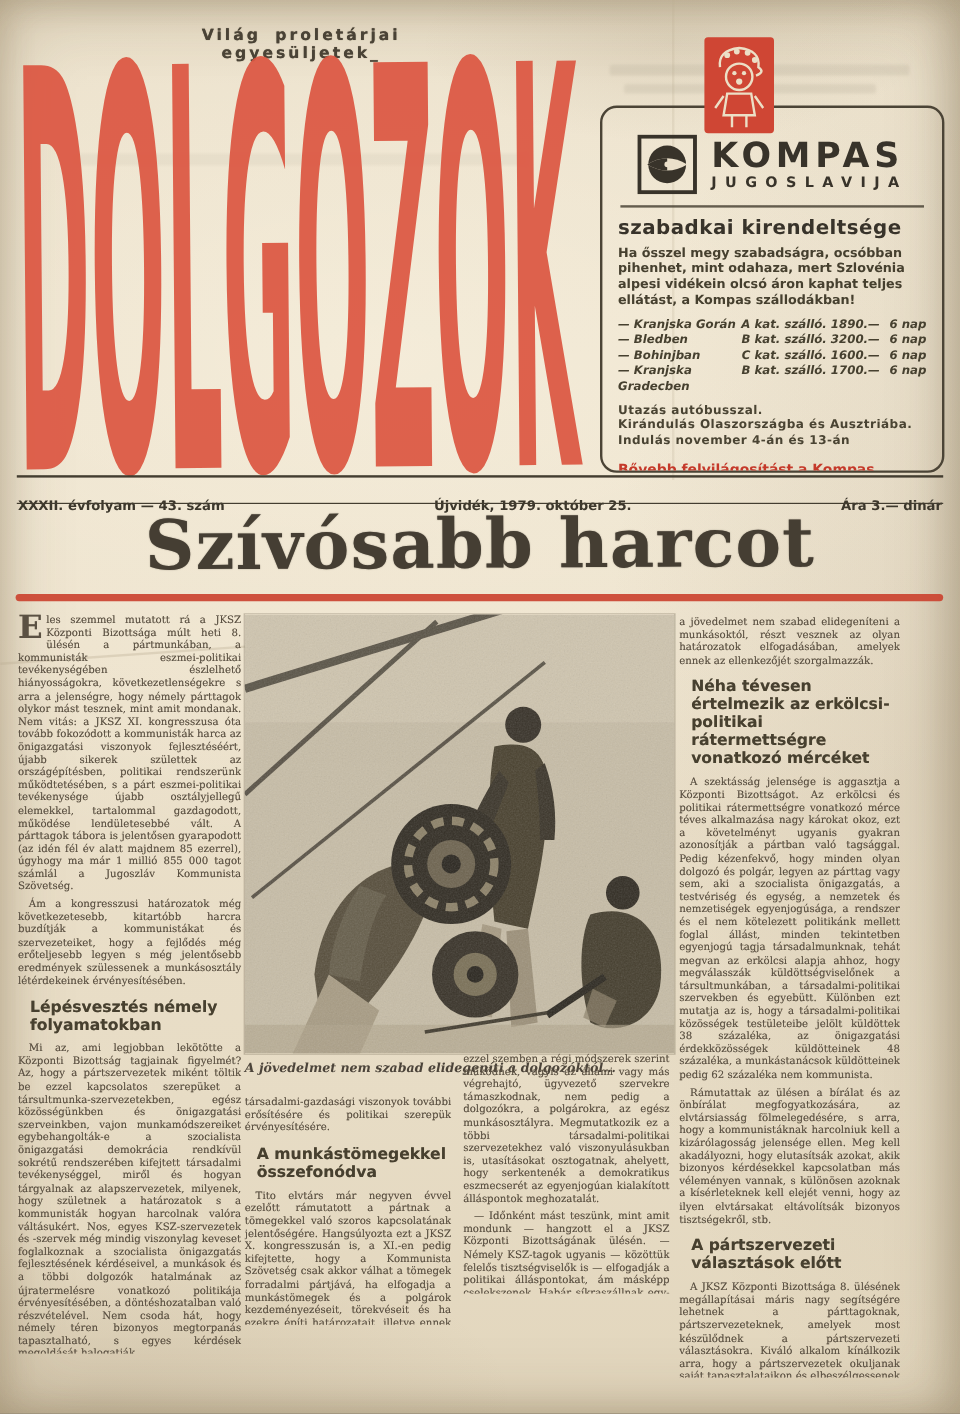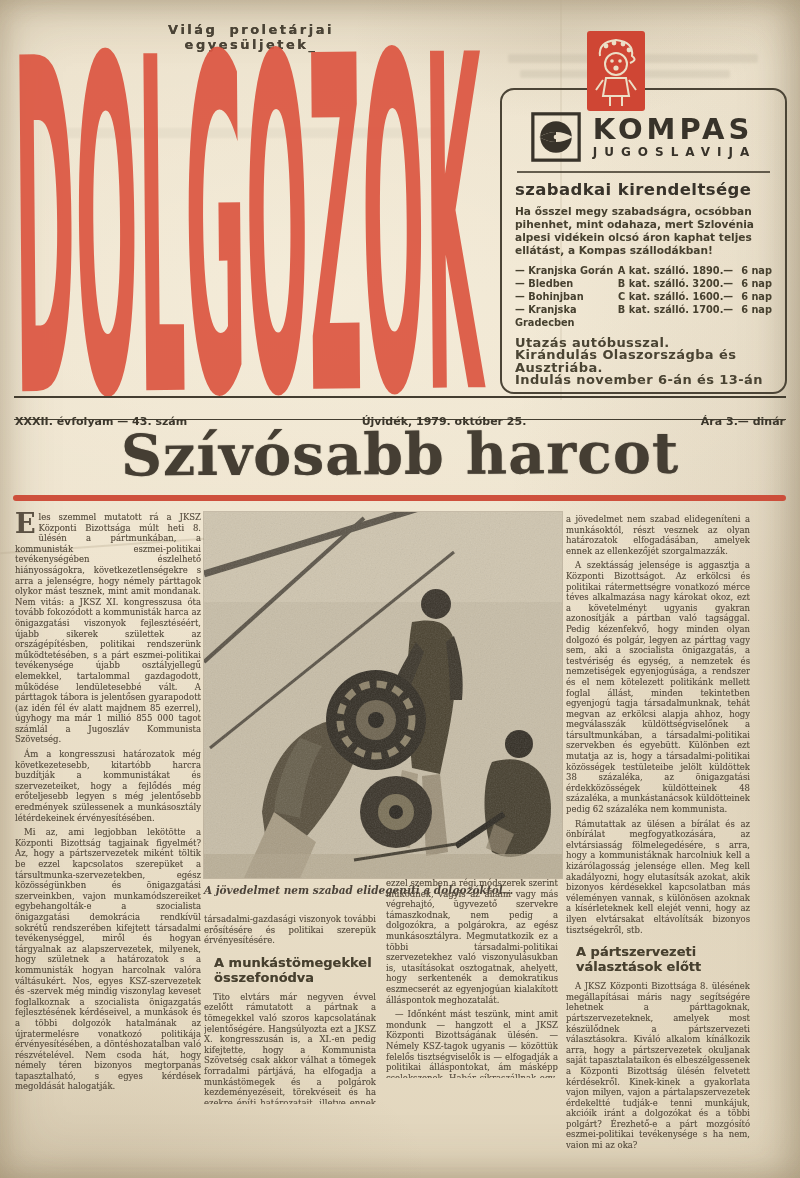--- a/index.html
+++ b/index.html
@@ -28,24 +28,24 @@
   .adbox{position:absolute;left:500px;top:88px;width:287px;height:306px;box-sizing:border-box;
     border:2.5px solid #4b4436;border-radius:14px;padding:10px 13px 21px;overflow:hidden;
     font-family:"DejaVu Sans",sans-serif;color:#3d372c;}
   .adlogo-row{display:flex;align-items:center;justify-content:center;gap:12px;margin-top:12px;}
   .brand{font-weight:bold;font-size:29px;letter-spacing:4px;line-height:28px;color:#38332a;}
   .brand-sub{font-weight:bold;font-size:12px;letter-spacing:7px;color:#38332a;margin-top:2px;}
   .ad-div{height:2px;background:#4b4436;margin:9px 2px 7px;opacity:.85;}
   .ad-h{font-weight:bold;font-size:16.5px;color:#38332a;letter-spacing:.4px;}
   .ad-intro{font-weight:bold;font-size:10.6px;line-height:13px;margin-top:6px;color:#46402f;}
   .offers{margin-top:7px;font-weight:bold;font-size:9.8px;color:#46402f;}
-  .offer{display:flex;line-height:13px;}
+  .offer{display:flex;line-height:13px;font-style:italic;}
   .offer .pl{flex:1;}
   .offer .dt{margin-right:8px;white-space:nowrap;}
-  .notes{margin-top:8px;font-weight:bold;font-size:13px;line-height:12.4px;letter-spacing:.4px;color:#4a4433;}
+  .notes{margin-top:8px;font-weight:bold;font-size:10px;line-height:12.4px;letter-spacing:.4px;color:#4a4433;}
   .ad-red{margin-top:10px;color:#c5392a;font-weight:bold;font-size:11.6px;line-height:14.5px;}
   
   .ghost{position:absolute;background:#8e8673;opacity:.14;filter:blur(1.2px);border-radius:2px;pointer-events:none;}
   
   .rule{position:absolute;left:14px;width:772px;background:#433d30;}
   .dl{position:absolute;left:15px;top:415px;width:770px;display:flex;
     font-family:"DejaVu Sans",sans-serif;font-weight:bold;font-size:11px;color:#3c372c;}
   .dl .c{flex:1;text-align:center;}
   .dl .r{text-align:right;}
   
@@ -150,40 +150,41 @@
       </div>
       <div class="offer">
         <span class="pl">— Kranjska Gradecben</span>
         <span class="dt">B kat. szálló. 1700.—</span>
         <span>6 nap</span>
       </div>
     </div>
     <div class="notes">
       <div>Utazás autóbusszal.</div>
       <div>Kirándulás Olaszországba és Ausztriába.</div>
-      <div>Indulás november 6-án és 13-án</div>
+      <div>Indulás november 4-án és 13-án</div>
     </div>
     <div class="ad-red">Bővebb felvilágosítást a Kompas szabadkai kirendeltségében, Dimitrije Tucović u. 11.</div>
 
   </div>
 
   <div class="rule" style="top:396px;height:2px;"></div>
   <div class="dl">
     <span>XXXII. évfolyam — 43. szám</span>
     <span class="c">Újvidék, 1979. október 25.</span>
     <span class="r">Ára 3.— dinár</span>
   </div>
   <div class="rule" style="top:419px;height:1px;"></div>
 
   <div class="headline">Szívósabb harcot</div>
   <div class="redrule"></div>
 
   <div class="col" id="col1">
     <p class="noind"><span class="drop">É</span><span>les szemmel mutatott rá a JKSZ Központi Bizottsága múlt heti 8. ülésén a pártmunkában, a kommunisták eszmei-politikai tevékenységében észlelhető hiányosságokra, következetlenségekre s arra a jelenségre, hogy némely párttagok olykor mást tesznek, mint amit mondanak. Nem vitás: a JKSZ XI. kongresszusa óta tovább fokozódott a kommunisták harca az önigazgatási viszonyok fejlesztéséért, újabb sikerek születtek az országépítésben, politikai rendszerünk működtetésében, s a párt eszmei-politikai tevékenysége újabb osztályjellegű elemekkel, tartalommal gazdagodott, működése lendületesebbé vált. A párttagok tábora is jelentősen gyarapodott (az idén fél év alatt majdnem 85 ezerrel), úgyhogy ma már 1 millió 855 000 tagot számlál a Jugoszláv Kommunista Szövetség.</span></p>
     <p>Ám a kongresszusi határozatok még következetesebb, kitartóbb harcra buzdítják a kommunistákat és szervezeteiket, hogy a fejlődés még erőteljesebb legyen s még jelentősebb eredmények szülessenek a munkásosztály létérdekeinek érvényesítésében.</p>
+    <div class="sub">Lépésvesztés némely folyamatokban</div>
     <p>Mi az, ami legjobban lekötötte a Központi Bizottság tagjainak figyelmét? Az, hogy a pártszervezetek miként töltik be ezzel kapcsolatos szerepüket a társultmunka-szervezetekben, egész közösségünkben és önigazgatási szerveinkben, vajon munkamódszereiket egybehangolták-e a szocialista önigazgatási demokrácia rendkívül sokrétű rendszerében kifejtett társadalmi tevékenységgel, miről és hogyan tárgyalnak az alapszervezetek, milyenek, hogy születnek a határozatok s a kommunisták hogyan harcolnak valóra váltásukért. Nos, egyes KSZ-szervezetek és -szervek még mindig viszonylag keveset foglalkoznak a szocialista önigazgatás fejlesztésének kérdéseivel, a munkások és a többi dolgozók hatalmának az újratermelésre vonatkozó politikája érvényesítésében, a döntéshozatalban való részvételével. Nem csoda hát, hogy némely téren bizonyos megtorpanás tapasztalható, s egyes kérdések megoldását halogatják.</p>
 
   </div>
 
   <div class="photo">
     <svg viewBox="0 0 358 366" width="358" height="366">
       <defs>
         <filter id="grain">
             <feTurbulence type="fractalNoise" baseFrequency="0.8" numOctaves="3" stitchTiles="stitch"></feTurbulence>
             <feColorMatrix type="saturate" values="0"></feColorMatrix>
@@ -235,19 +236,20 @@
 
   </div>
 
   <div class="col" id="col3">
     <p class="noind">ezzel szemben a régi módszerek szerint működnek, vagyis az állami vagy más végrehajtó, ügyvezető szervekre támaszkodnak, nem pedig a dolgozókra, a polgárokra, az egész munkásosztályra. Megmutatkozik ez a többi társadalmi-politikai szervezetekhez való viszonyulásukban is, utasításokat osztogatnak, ahelyett, hogy serkentenék a demokratikus eszmecserét az egyenjogúan kialakított álláspontok meghozatalát.</p>
     <p>— Időnként mást teszünk, mint amit mondunk — hangzott el a JKSZ Központi Bizottságának ülésén. — Némely KSZ-tagok ugyanis — közöttük felelős tisztségviselők is — elfogadják a politikai álláspontokat, ám másképp cselekszenek. Habár síkraszállnak egy-egy ülésen a gazdaság megszilárdításáért, nem mondanak le a szervezeti beruházásokról, a fogyasztást sem csökkentik, s habár azt vallják, hogy</p>
   </div>
 
   <div class="col" id="col4">
     <p class="noind">a jövedelmet nem szabad elidegeníteni a munkásoktól, részt vesznek az olyan határozatok elfogadásában, amelyek ennek az ellenkezőjét szorgalmazzák.</p>
+    <div class="sub">Néha tévesen értelmezik az erkölcsi-politikai rátermettségre vonatkozó mércéket</div>
     <p>A szektásság jelensége is aggasztja a Központi Bizottságot. Az erkölcsi és politikai rátermettségre vonatkozó mérce téves alkalmazása nagy károkat okoz, ezt a követelményt ugyanis gyakran azonosítják a pártban való tagsággal. Pedig kézenfekvő, hogy minden olyan dolgozó és polgár, legyen az párttag vagy sem, aki a szocialista önigazgatás, a testvériség és egység, a nemzetek és nemzetiségek egyenjogúsága, a rendszer és el nem kötelezett politikánk mellett foglal állást, minden tekintetben egyenjogú tagja társadalmunknak, tehát megvan az erkölcsi alapja ahhoz, hogy megválasszák küldöttségviselőnek a társultmunkában, a társadalmi-politikai szervekben és egyebütt. Különben ezt mutatja az is, hogy a társadalmi-politikai közösségek testületeibe jelölt küldöttek 38 százaléka, az önigazgatási érdekközösségek küldötteinek 48 százaléka, a munkástanácsok küldötteinek pedig 62 százaléka nem kommunista.</p>
     <p>Rámutattak az ülésen a bírálat és az önbírálat megfogyatkozására, az elvtársiasság fölmelegedésére, s arra, hogy a kommunistáknak harcolniuk kell a kizárólagosság jelensége ellen. Meg kell akadályozni, hogy elutasítsák azokat, akik bizonyos kérdésekkel kapcsolatban más véleményen vannak, s különösen azoknak a kísérleteknek kell elejét venni, hogy az ilyen elvtársakat eltávolítsák bizonyos tisztségekről, stb.</p>
     <div class="sub">A pártszervezeti választások előtt</div>
     <p>A JKSZ Központi Bizottsága 8. ülésének megállapításai máris nagy segítségére lehetnek a párttagoknak, pártszervezeteknek, amelyek most készülődnek a pártszervezeti választásokra. Kiváló alkalom kínálkozik arra, hogy a pártszervezetek okuljanak saját tapasztalataikon és elbeszélgessenek a Központi Bizottság ülésén felvetett kérdésekről. Kinek-kinek a gyakorlata vajon milyen, vajon a pártalapszervezetek érdekeltté tudják-e tenni munkájuk, akcióik iránt a dolgozókat és a többi polgárt? Érezhető-e a párt mozgósító eszmei-politikai tevékenysége s ha nem, vajon mi az oka?</p>
 
   </div>
 </div>
 
 </body></html>

